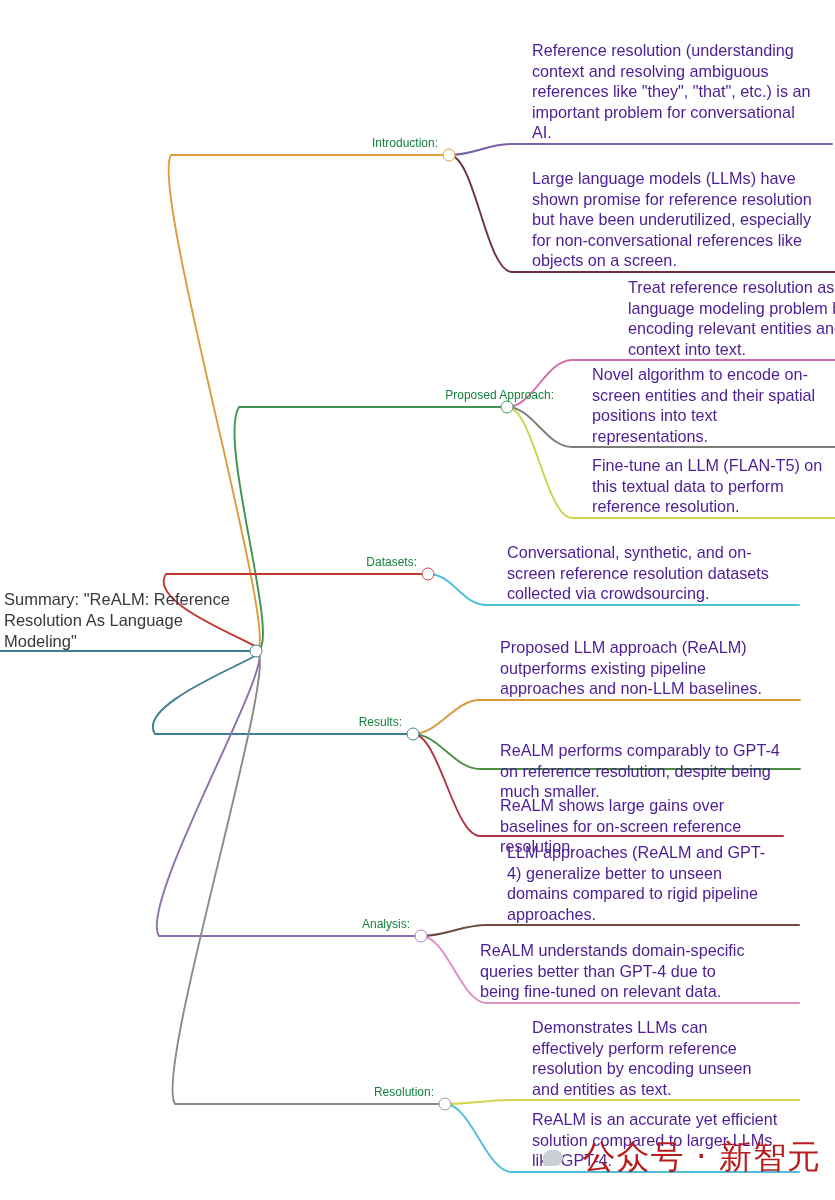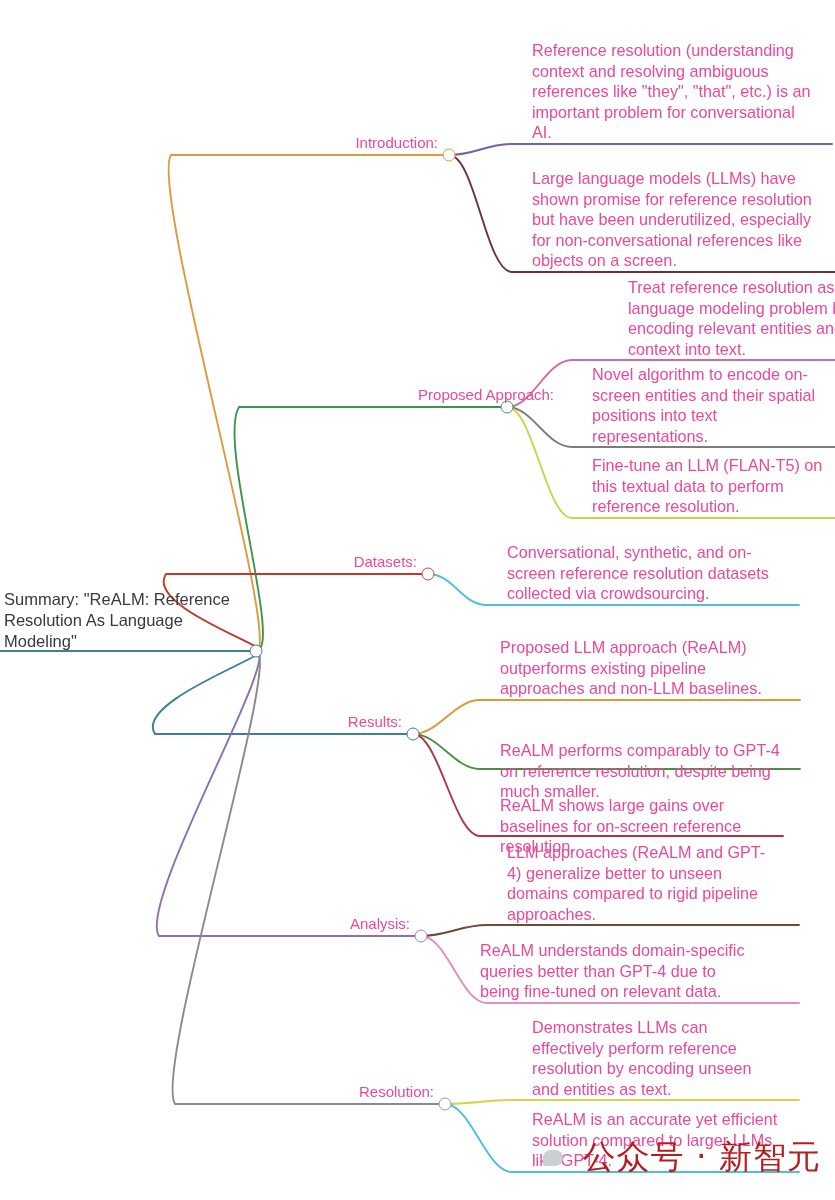--- a/index.html
+++ b/index.html
@@ -47,32 +47,32 @@
   .root-label {
     position: absolute;
     font-size: 16.5px;
     line-height: 21px;
     color: #39393b;
     width: 250px;
     text-align: left;
   }
   .branch-label {
     position: absolute;
-    font-size: 15px;
+    font-size: 12px;
     line-height: 20px;
-    color: #ec4899;
+    color: #15803d;
     white-space: nowrap;
     transform: translate(-100%, -100%);
     padding-right: 3px;
   }
   .leaf-text {
     position: absolute;
     font-size: 16.2px;
     line-height: 20.6px;
-    color: #ec4899;
+    color: #4c1d95;
     text-align: left;
   }
   .watermark {
     position: absolute;
     right: 14px;
     bottom: 20px;
     font-size: 33px;
     color: #b91c1c;
     letter-spacing: 1px;
     white-space: nowrap;

